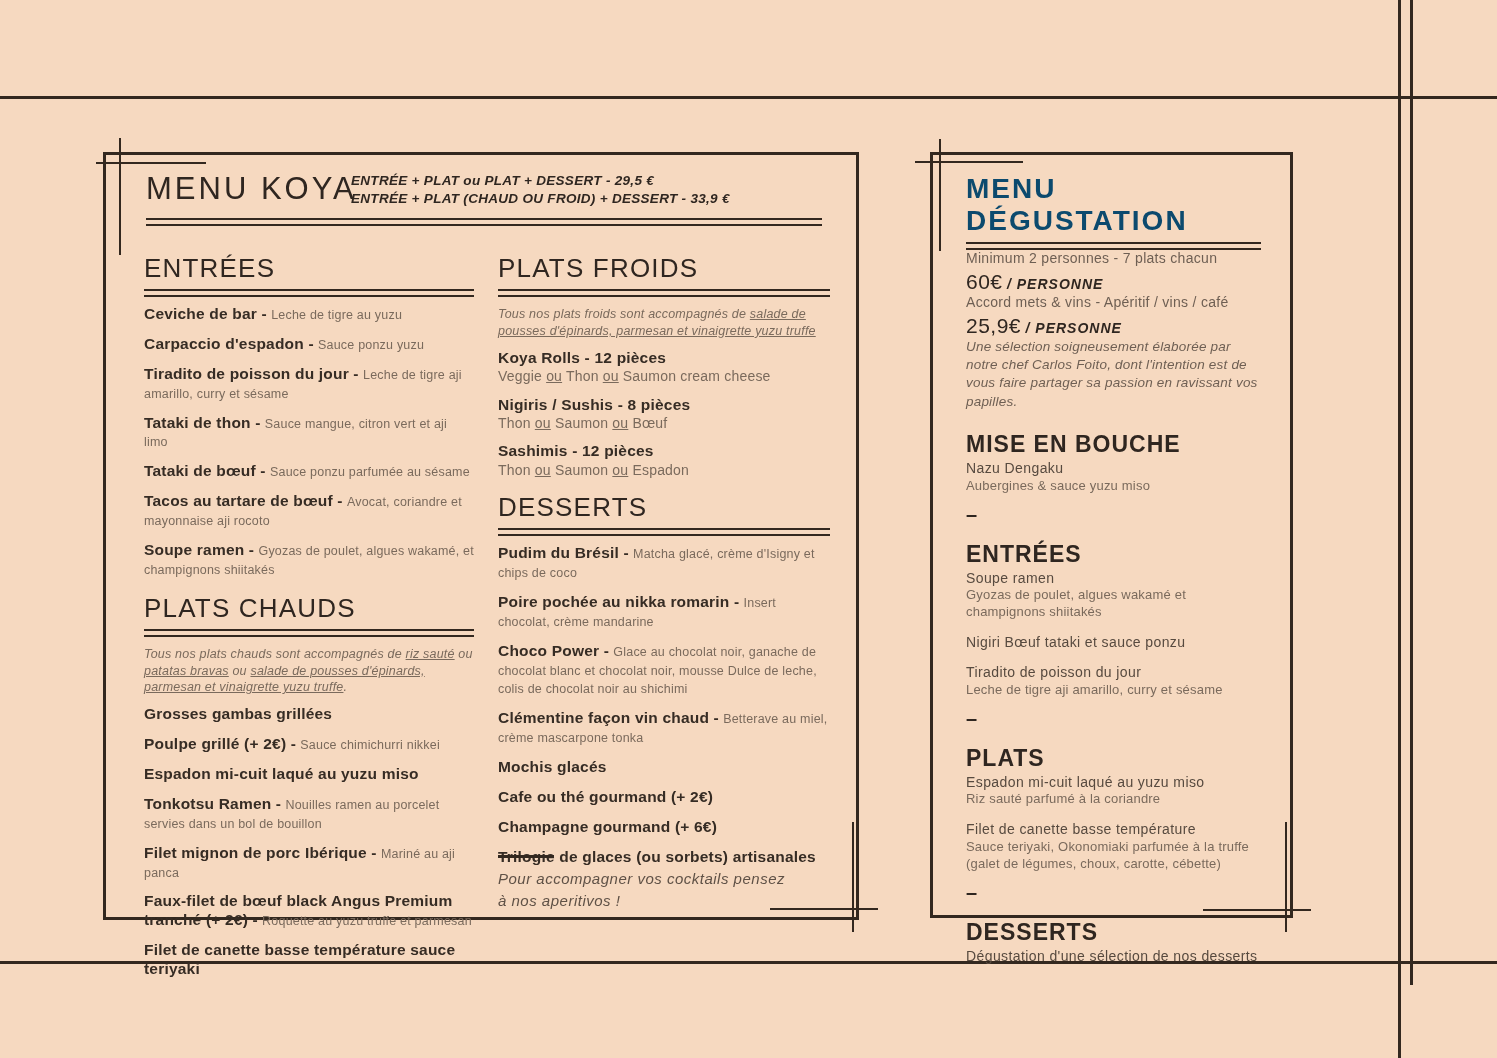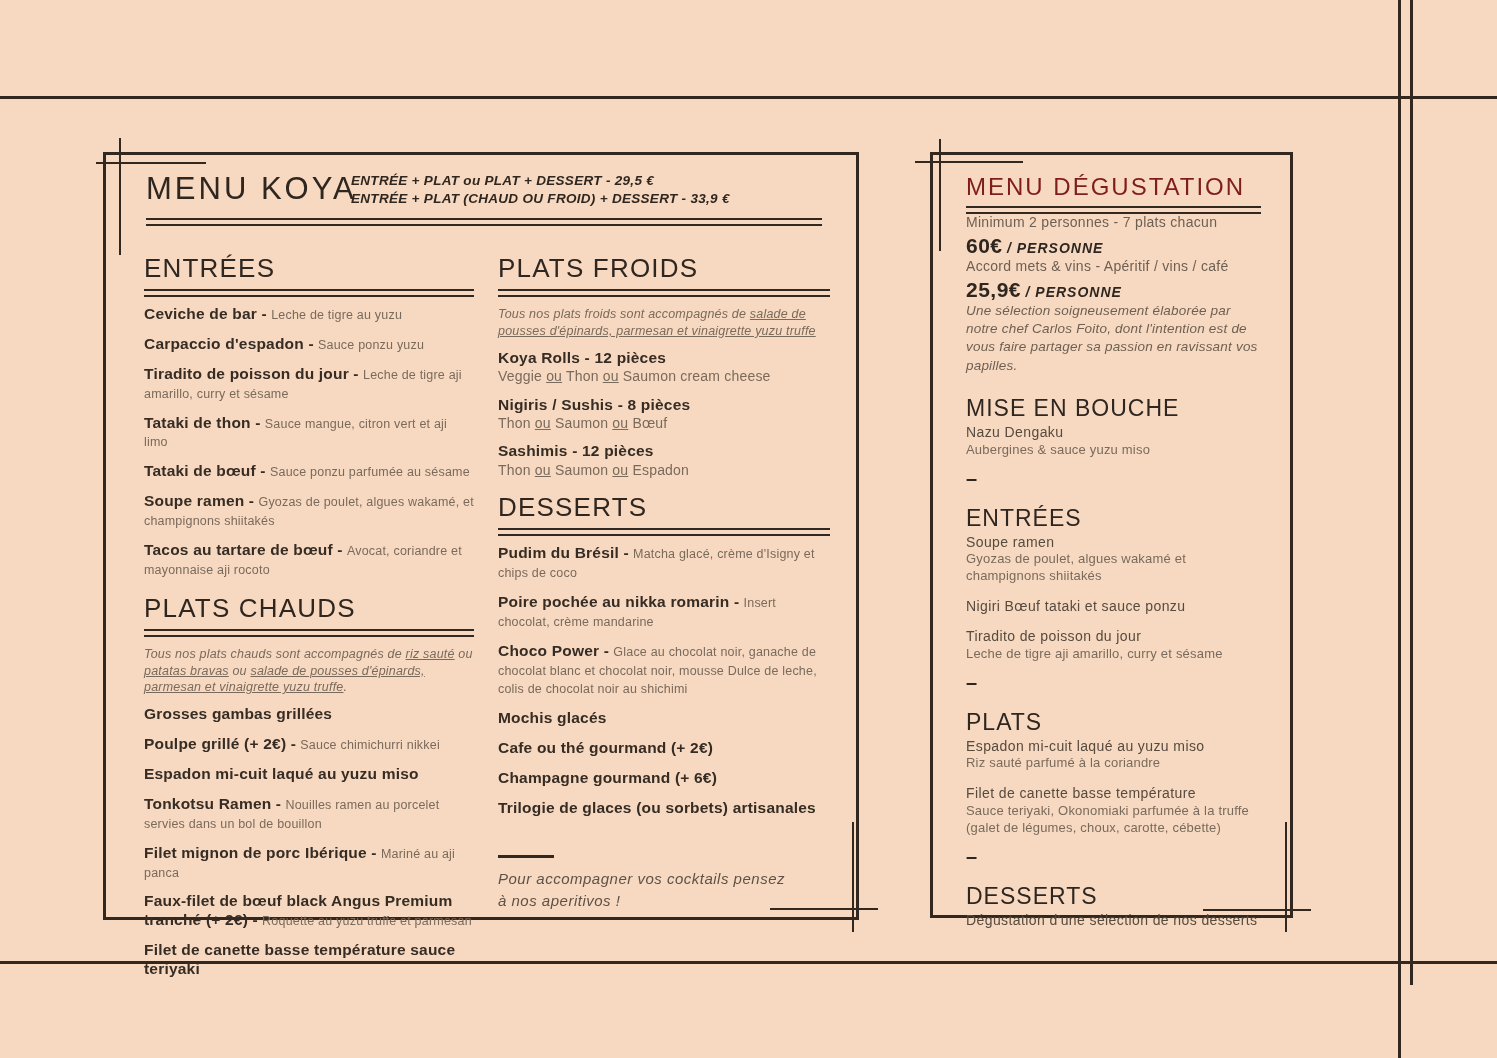--- a/index.html
+++ b/index.html
@@ -33,28 +33,28 @@
   .s{font-size:15.5px;font-weight:700;color:#362c24;}
   .d{font-size:12.5px;color:#7a6a5c;letter-spacing:.2px;}
   .nblock{display:block;}
   .dline{display:block;font-size:14px;color:#7a6a5c;letter-spacing:.2px;margin-top:1px;}
   #note-rule{width:56px;height:0;border-top:3px solid #33281f;margin:0 0 10px 0;}
   #note-block{position:absolute;left:392px;top:700px;width:330px;font-size:15px;font-style:italic;color:#5f5146;letter-spacing:.5px;line-height:1.45;}
 
   
   #deg-box{left:930px;top:152px;width:357px;height:760px;}
   #deg-inner{position:absolute;left:33px;top:18px;width:300px;}
-  #deg-title{font-size:24px;letter-spacing:2px;font-weight:400;color:#7f1d1d;}
+  #deg-title{font-size:28px;letter-spacing:2px;font-weight:700;color:#0c4a6e;}
   #deg-rule{width:295px;}
   .small-line{font-size:14px;color:#6e5f53;letter-spacing:.3px;}
   .price-row{margin-top:4px;}
-  .pr{font-size:21px;font-weight:700;color:#2f2620;letter-spacing:.5px;}
+  .pr{font-size:21px;font-weight:400;color:#2f2620;letter-spacing:.5px;}
   .per{font-size:14px;font-style:italic;font-weight:700;color:#2f2620;letter-spacing:1px;}
   .blurb{font-size:13.5px;font-style:italic;color:#6e5f53;line-height:1.35;letter-spacing:.2px;}
-  .dh{font-size:23px;letter-spacing:1px;font-weight:400;color:#2f2620;margin-top:20px;}
+  .dh{font-size:23px;letter-spacing:1px;font-weight:700;color:#2f2620;margin-top:20px;}
   .tl{font-size:14px;color:#574a3f;letter-spacing:.4px;margin-top:13px;line-height:1.2;}
   .ts{font-size:13px;color:#7a6a5c;letter-spacing:.2px;line-height:1.3;margin-top:1px;}
   .dash{font-size:20px;font-weight:700;color:#2f2620;line-height:.7;margin-top:12px;}
 </style>
 </head>
 <body>
 
 <div class="hline" style="left:0;top:96px;width:1497px;"></div>
 <div class="hline" style="left:0;top:961px;width:1497px;"></div>
 <div class="vline" style="left:1398px;top:0;height:1058px;"></div>
@@ -100,28 +100,28 @@
       <span class="n">Tataki de thon</span>
       <span class="s">-</span>
       <span class="d">Sauce mangue, citron vert et aji limo</span>
     </div>
     <div class="mi">
       <span class="n">Tataki de bœuf</span>
       <span class="s">-</span>
       <span class="d">Sauce ponzu parfumée au sésame</span>
     </div>
     <div class="mi">
+      <span class="n">Tacos au tartare de bœuf</span>
+      <span class="s">-</span>
+      <span class="d">Avocat, coriandre et mayonnaise aji rocoto</span>
+    </div>
+    <div class="mi">
       <span class="n">Soupe ramen</span>
       <span class="s">-</span>
       <span class="d">Gyozas de poulet, algues wakamé, et champignons shiitakés</span>
-    </div>
-    <div class="mi">
-      <span class="n">Tacos au tartare de bœuf</span>
-      <span class="s">-</span>
-      <span class="d">Avocat, coriandre et mayonnaise aji rocoto</span>
     </div>
 
     <div class="h">
       <span>PLATS CHAUDS</span>
       <div class="rule"></div>
     </div>
     <div class="intro">
       <span>Tous nos plats chauds sont accompagnés de </span><span class="u">riz sauté</span><span> ou </span><span class="u">patatas bravas</span><span> ou </span><span class="u">salade de pousses d'épinards, parmesan et vinaigrette yuzu truffe</span><span>.</span>
     </div>
 
@@ -190,20 +190,25 @@
     </div>
     <div class="mi">
       <span class="n">Poire pochée au nikka romarin</span>
       <span class="s">-</span>
       <span class="d">Insert chocolat, crème mandarine</span>
     </div>
     <div class="mi">
       <span class="n">Choco Power</span>
       <span class="s">-</span>
       <span class="d">Glace au chocolat noir, ganache de chocolat blanc et chocolat noir, mousse Dulce de leche, colis de chocolat noir au shichimi</span>
+    </div>
+    <div class="mi">
+      <span class="n">Clémentine façon vin chaud</span>
+      <span class="s">-</span>
+      <span class="d">Betterave au miel, crème mascarpone tonka</span>
     </div>
     <div class="mi">
       <span class="n">Mochis glacés</span>
     </div>
     <div class="mi">
       <span class="n">Cafe ou thé gourmand (+ 2€)</span>
     </div>
     <div class="mi">
       <span class="n">Champagne gourmand (+ 6€)</span>
     </div>

